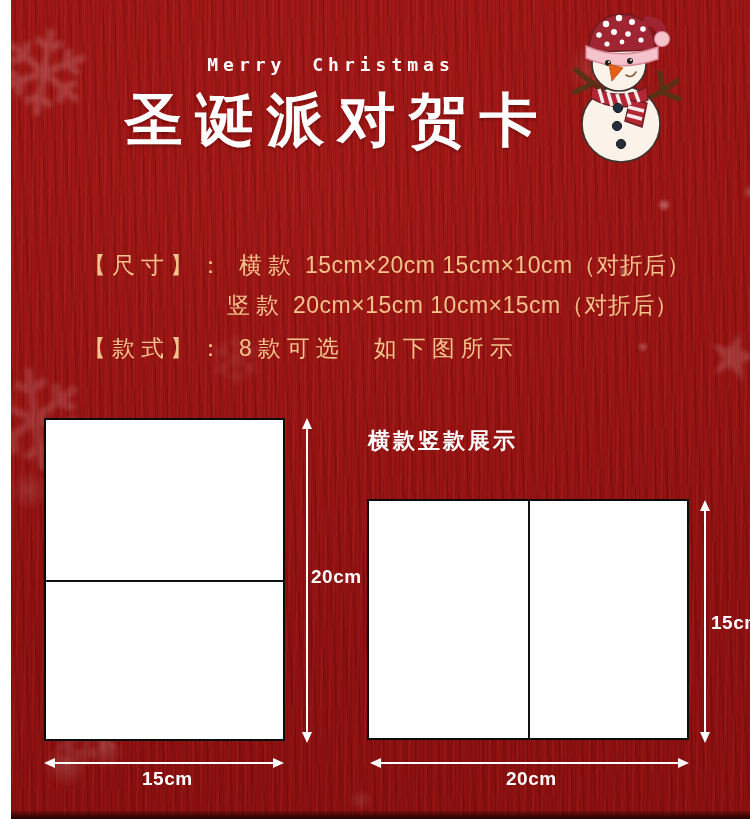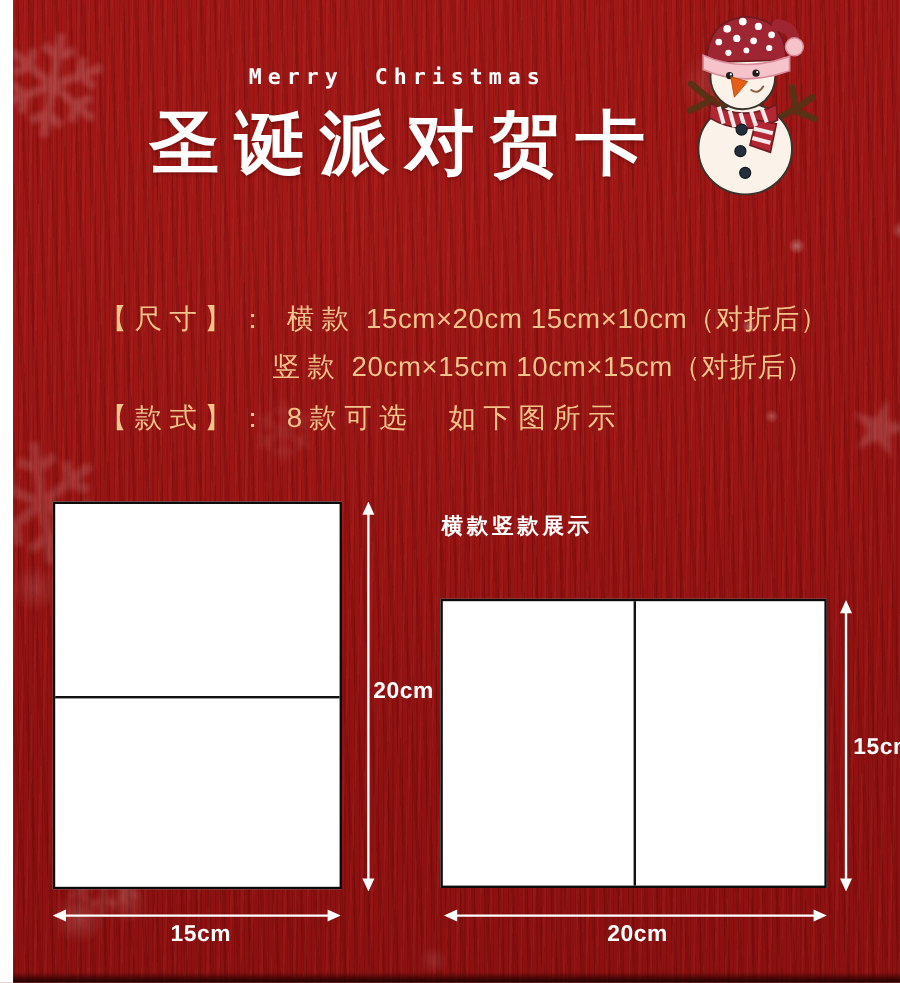--- a/index.html
+++ b/index.html
@@ -44,21 +44,21 @@
   .spec-line{position:absolute;color:#f3c38c;font-size:23px;line-height:30px;white-space:nowrap;}
   .spec-label{display:inline-block;min-width:156px;letter-spacing:6px;}
   .cjk{letter-spacing:6px;}
   .nums{letter-spacing:0.5px;}
   .prefix{letter-spacing:6px;margin-right:8px;}
   .l1{left:72px;top:208px;}
   .l2{left:72px;top:250px;}
   .l3{left:216px;top:290px;}
   .l4{left:72px;top:333px;}
   
-  .section-title{position:absolute;left:357px;top:426px;color:#fff;font-size:18px;font-weight:bold;letter-spacing:3px;}
+  .section-title{position:absolute;left:357px;top:426px;color:#fff;font-size:22px;font-weight:bold;letter-spacing:3px;}
   .card{position:absolute;background:#fff;border:2px solid #0c0c0c;box-sizing:border-box;}
   .card-v{left:33px;top:418px;width:241px;height:323px;}
   .card-h{left:356px;top:499px;width:322px;height:241px;}
   .fold-h{position:absolute;left:0;right:0;top:50%;height:0;border-top:2px solid #111;}
   .fold-v{position:absolute;top:0;bottom:0;left:50%;width:2px;background:#111;}
   .dim-arrow{position:absolute;}
   .a-v1{left:288px;top:418px;}
   .a-h1{left:33px;top:755px;}
   .a-v2{left:686px;top:500px;}
   .a-h2{left:359px;top:755px;}

